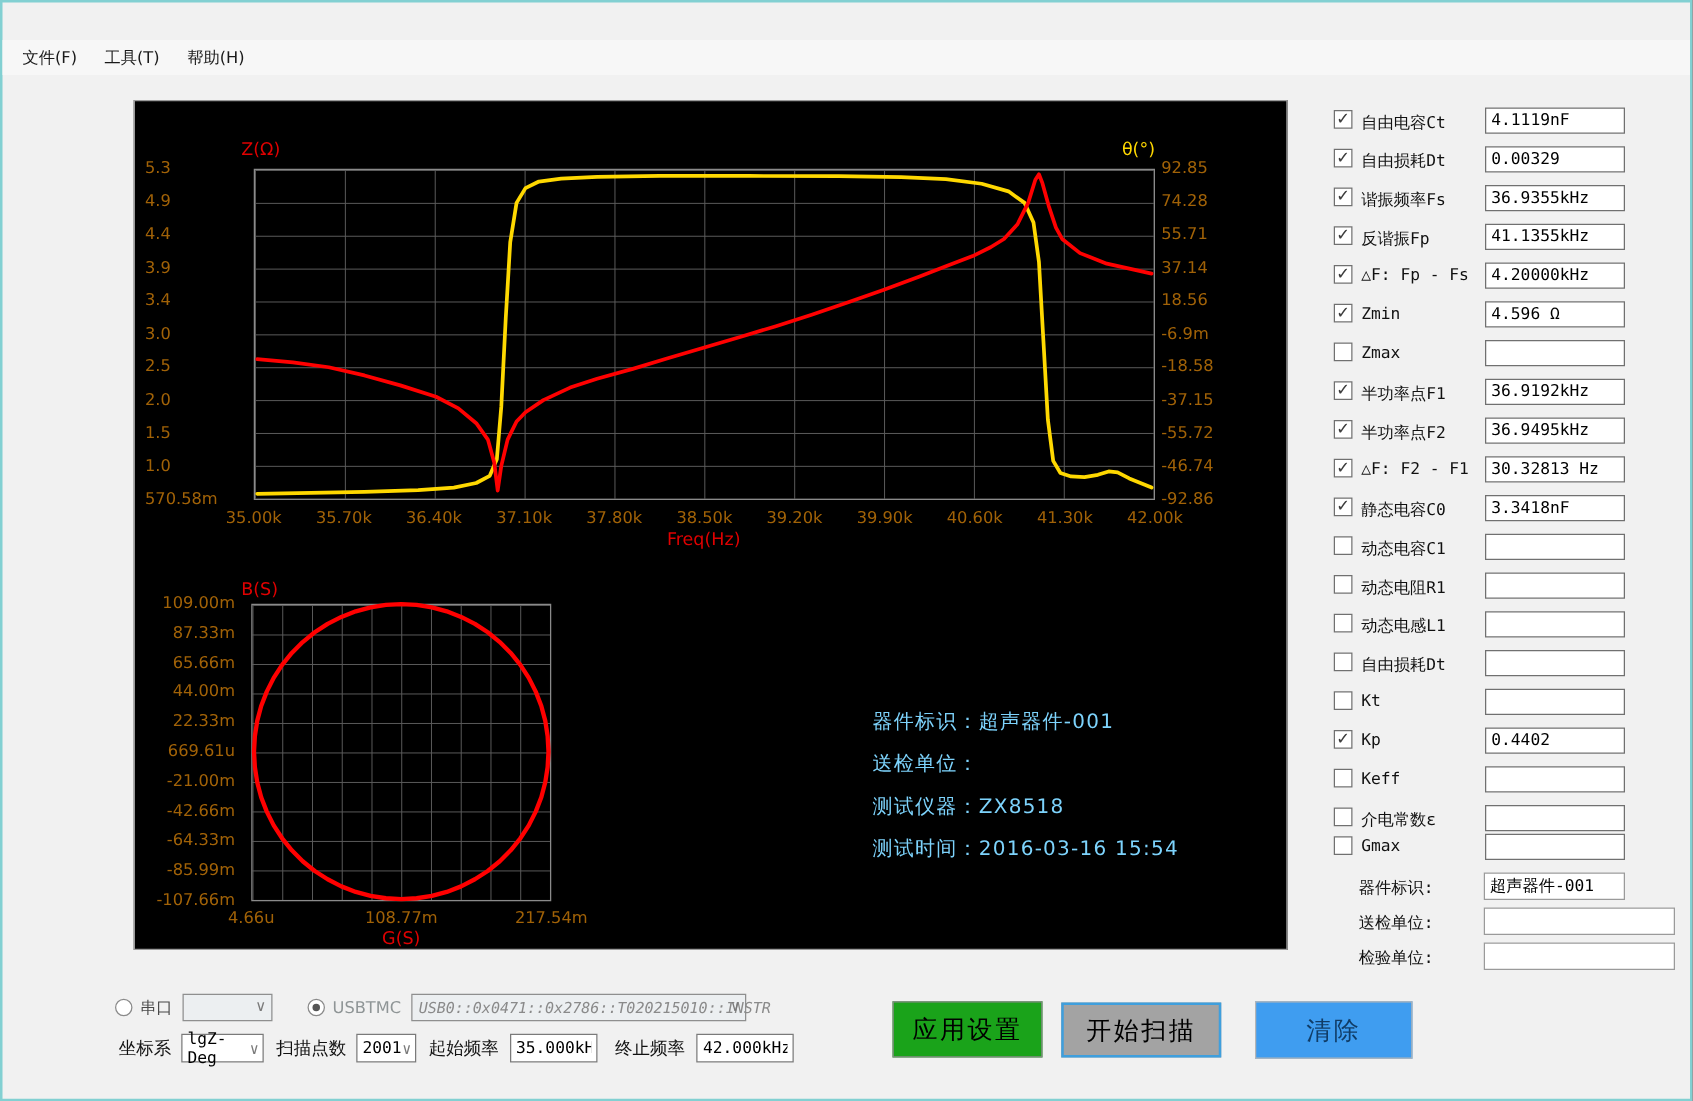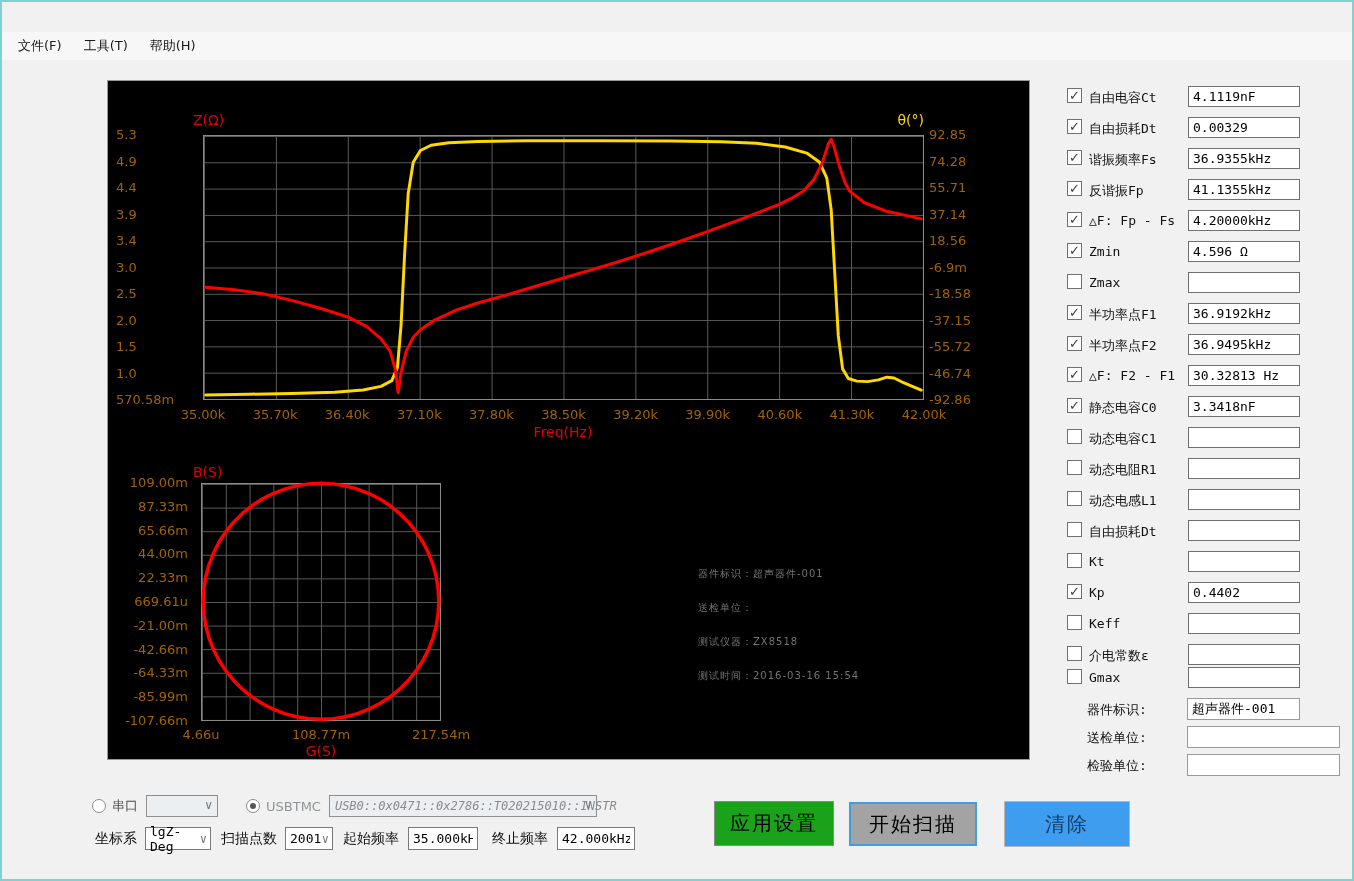--- a/index.html
+++ b/index.html
@@ -37,21 +37,21 @@
   .axis-title { position:absolute; font-size:14px; white-space:nowrap; }
   .t-red { color:#e00000; }
   .t-yellow { color:#ffd800; }
   .z-title { left:85px; top:31px; }
   .theta-title { left:766px; top:31px; width:50px; text-align:right; }
   .freq-label { left:395px; top:343px; width:120px; text-align:center; }
   .bs-title { left:85px; top:383px; }
   .gs-label { left:163px; top:662px; width:100px; text-align:center; }
 
   .info-overlay { position:absolute; left:590px; top:486px; }
-  .info-line { height:34px; font-size:10px; color:#737373; white-space:nowrap; letter-spacing:1px; }
+  .info-line { height:34px; font-size:16px; color:#7dd3fc; white-space:nowrap; letter-spacing:1px; }
 
   
   .results-panel { position:absolute; left:1065px; top:84px; width:285px; }
   .res-row { position:relative; height:21px; margin-bottom:10px; }
   .res-row:nth-child(8), .res-row:nth-child(15) { margin-top:5px; }
   .res-row:nth-child(20) { margin-top:-8px; }
   .cb { position:absolute; left:0; top:2px; width:15px; height:15px; background:#fff; border:1px solid #707070;
         font-size:13px; line-height:13px; text-align:center; color:#3c3c3c; }
   .res-label { position:absolute; left:22px; top:3px; font-size:13px; color:#111; white-space:nowrap;
                font-family:"DejaVu Sans Mono", monospace; }

